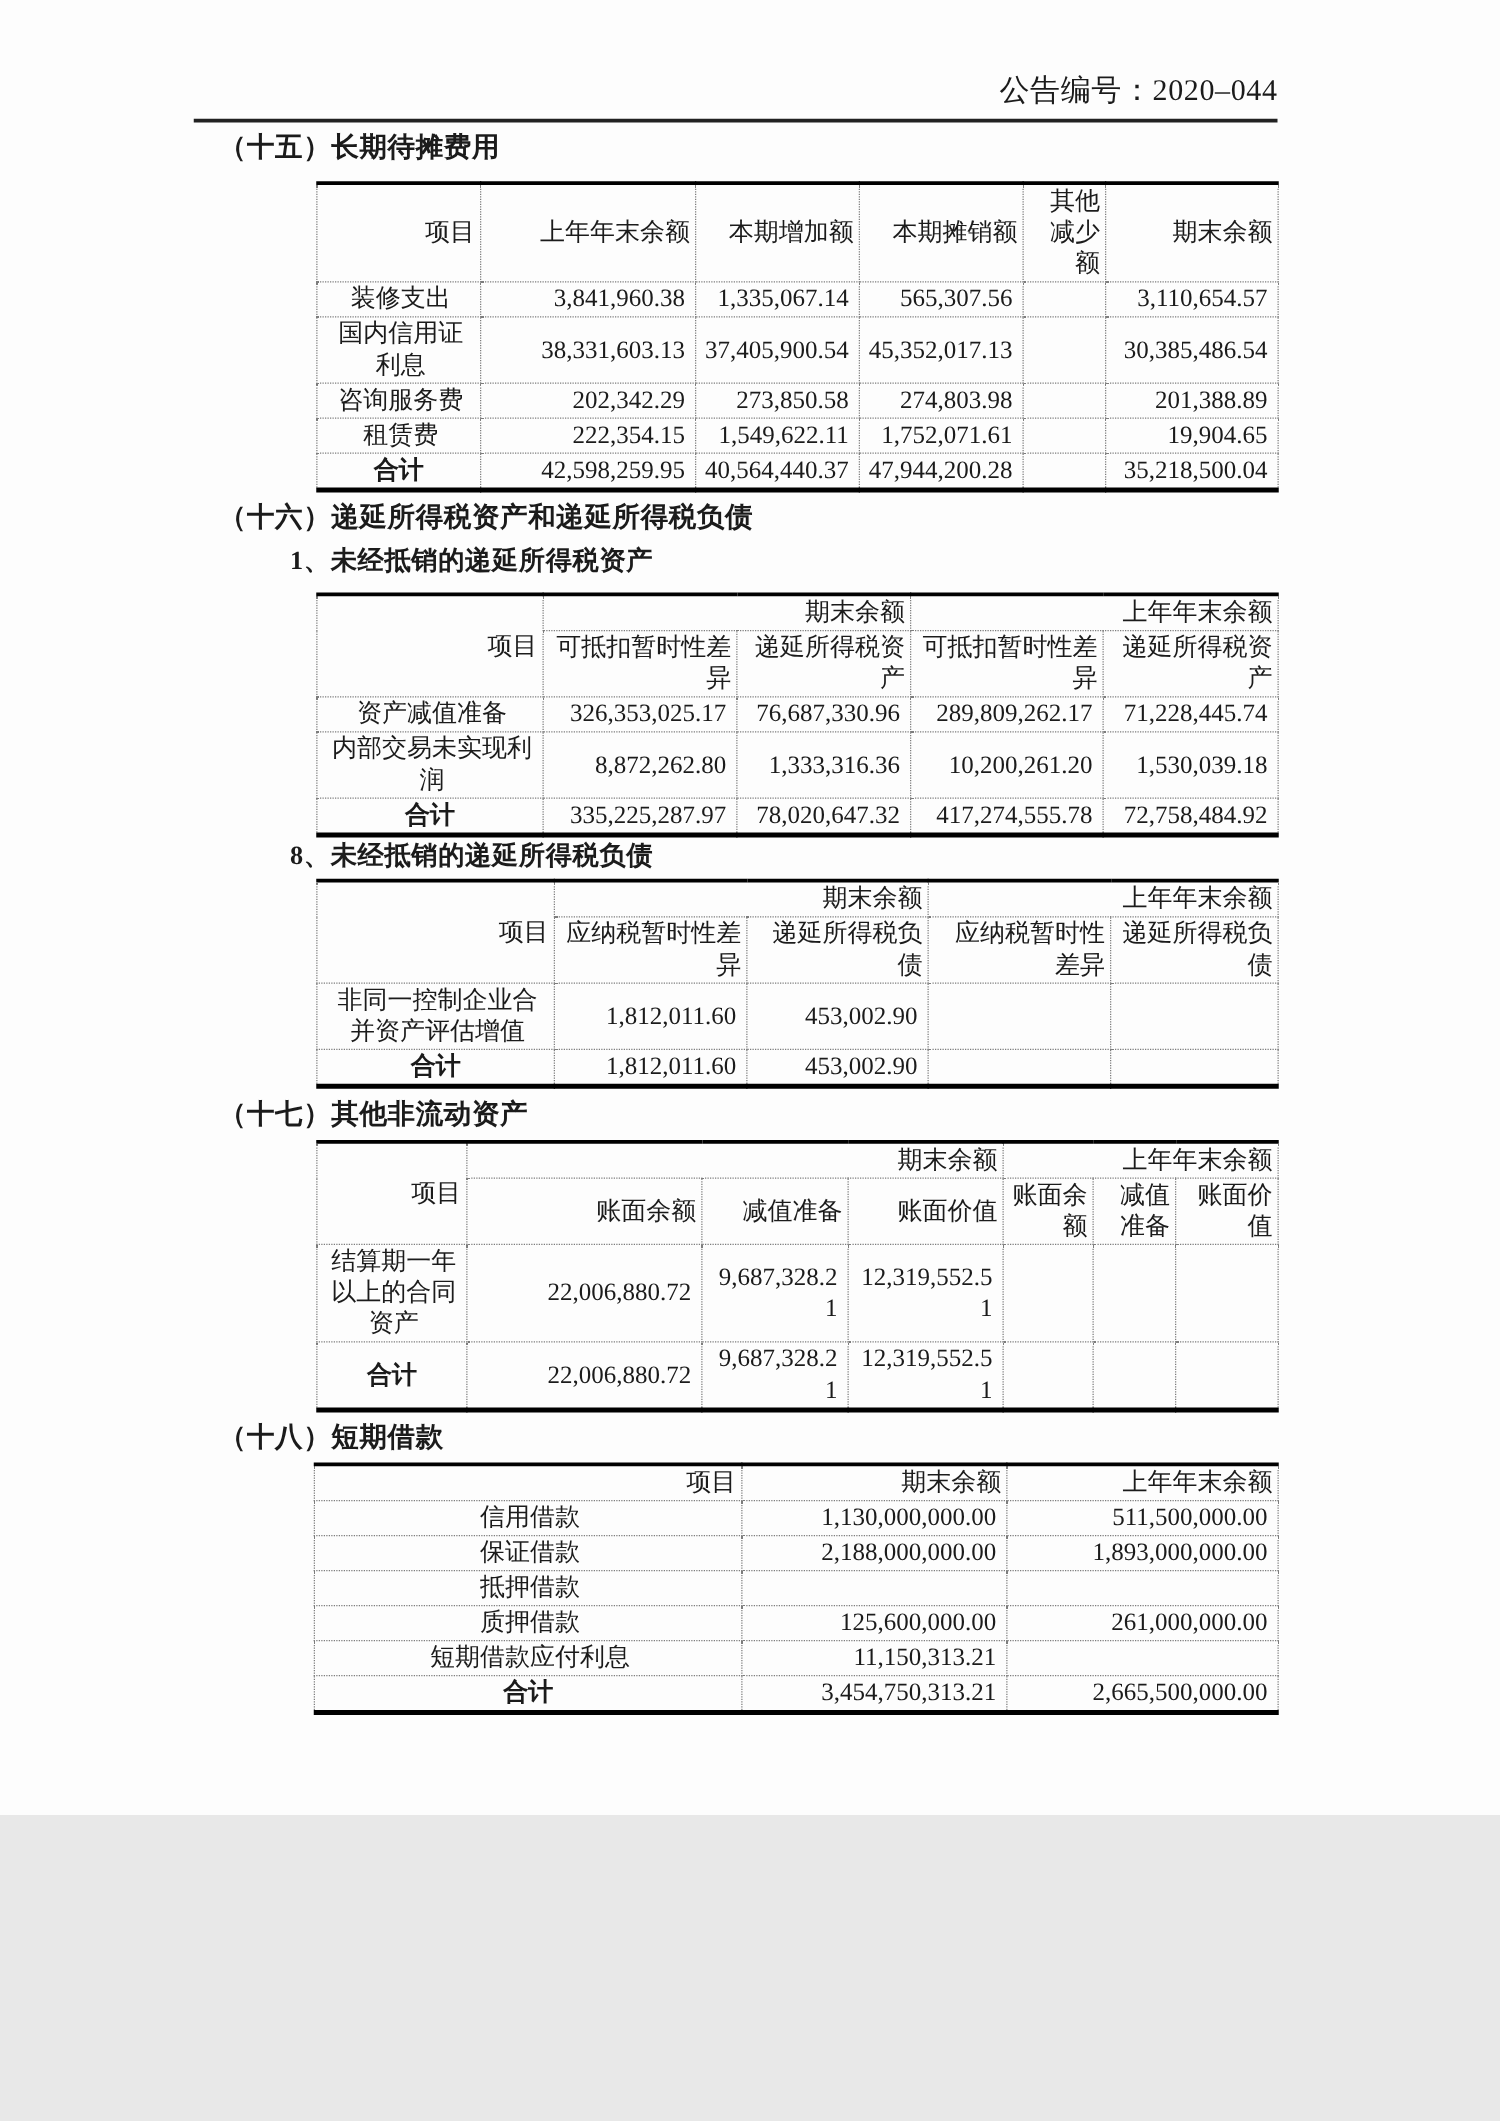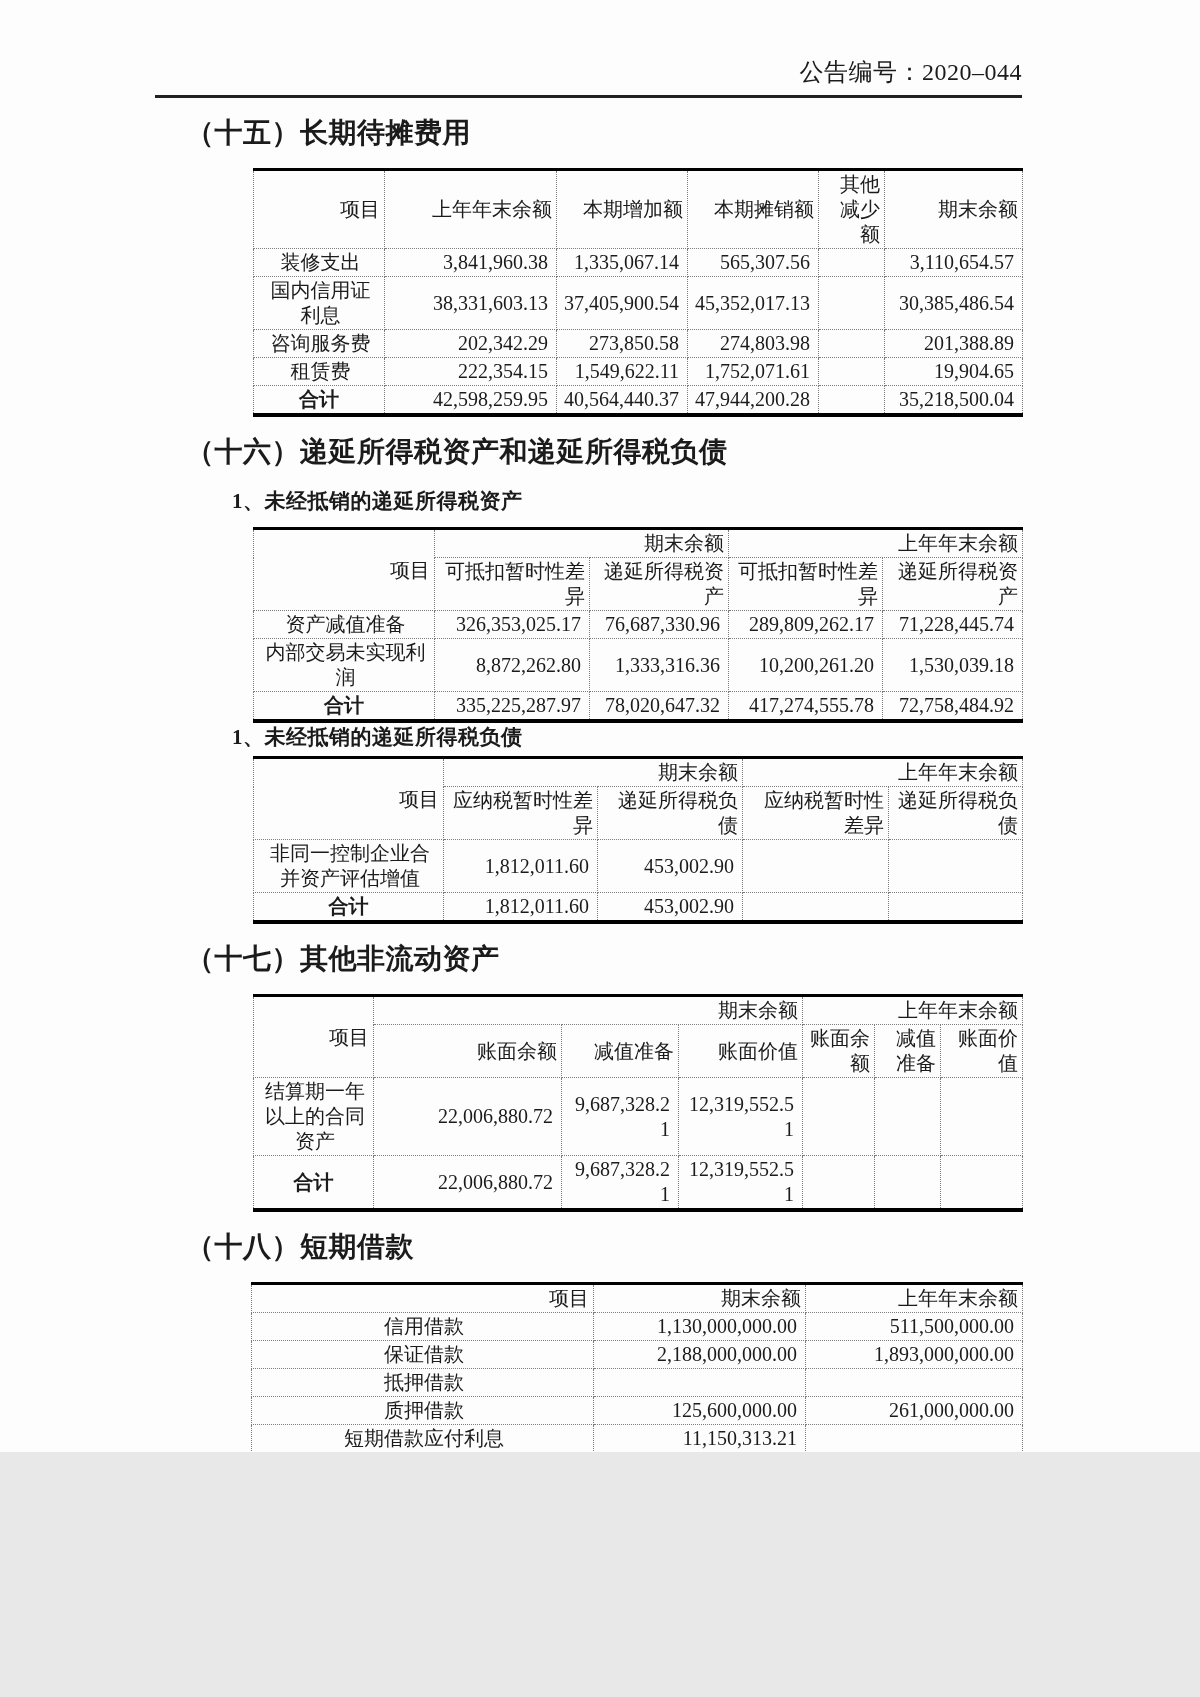--- a/index.html
+++ b/index.html
@@ -20,23 +20,23 @@
     letter-spacing:.5px;
   }
   .header-rule{
     margin-top:7px;
     margin-left:-15px;
     width:867px;
     height:3px;
     background:#222;
   }
   h2.sec{
-    font-size:28px;
+    font-size:22px;
     font-weight:bold;
-    margin:16px;
+    margin:5px;
     padding:0;
     letter-spacing:.5px;
   }
   h3.subsec{
     font-size:21px;
     font-weight:bold;
     margin:0;
     padding:0;
     margin-left:62px;
     letter-spacing:.5px;
@@ -198,21 +198,21 @@
         <tr>
           <td class="ctr">合计</td>
           <td class="num">335,225,287.97</td>
           <td class="num">78,020,647.32</td>
           <td class="num">417,274,555.78</td>
           <td class="num">72,758,484.92</td>
         </tr>
       </tbody>
     </table>
 
-    <h3 class="subsec sub2">1、未经抵销的递延所得税负债</h3>
+    <h3 class="subsec sub2">8、未经抵销的递延所得税负债</h3>
     <table class="tbl t162">
       <colgroup>
         <col style="width:190px">
           <col style="width:154px">
           <col style="width:145px">
         <col style="width:146px">
           <col style="width:134px">
       </colgroup>
       <thead>
         <tr>

